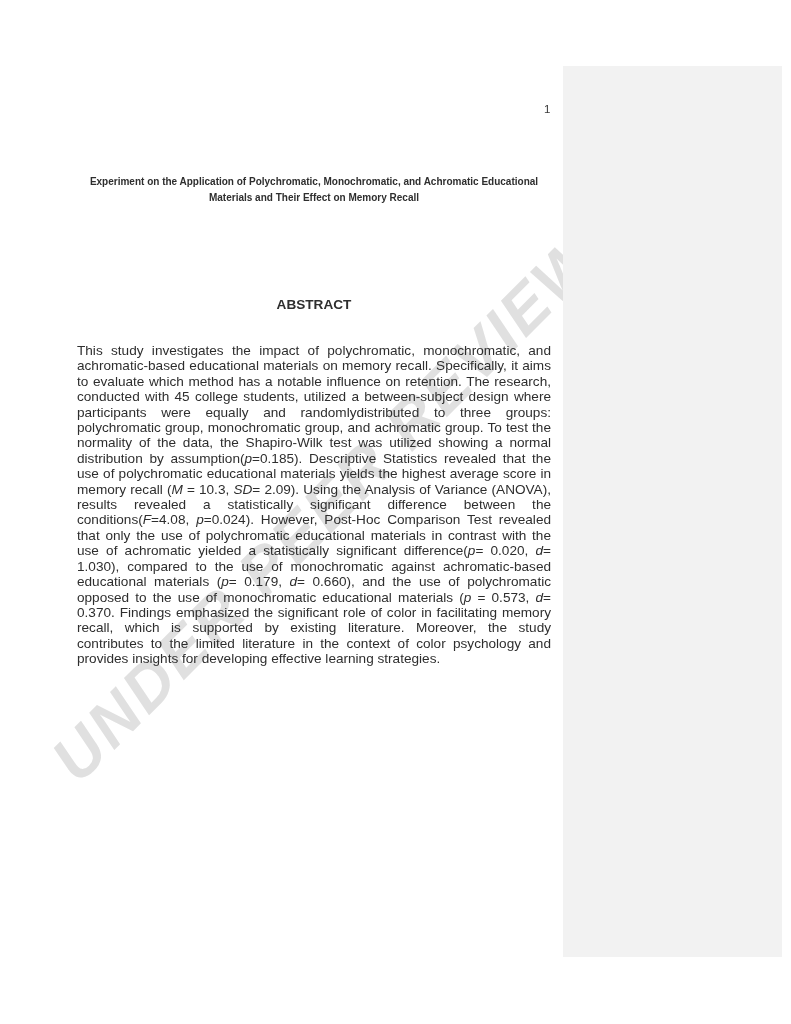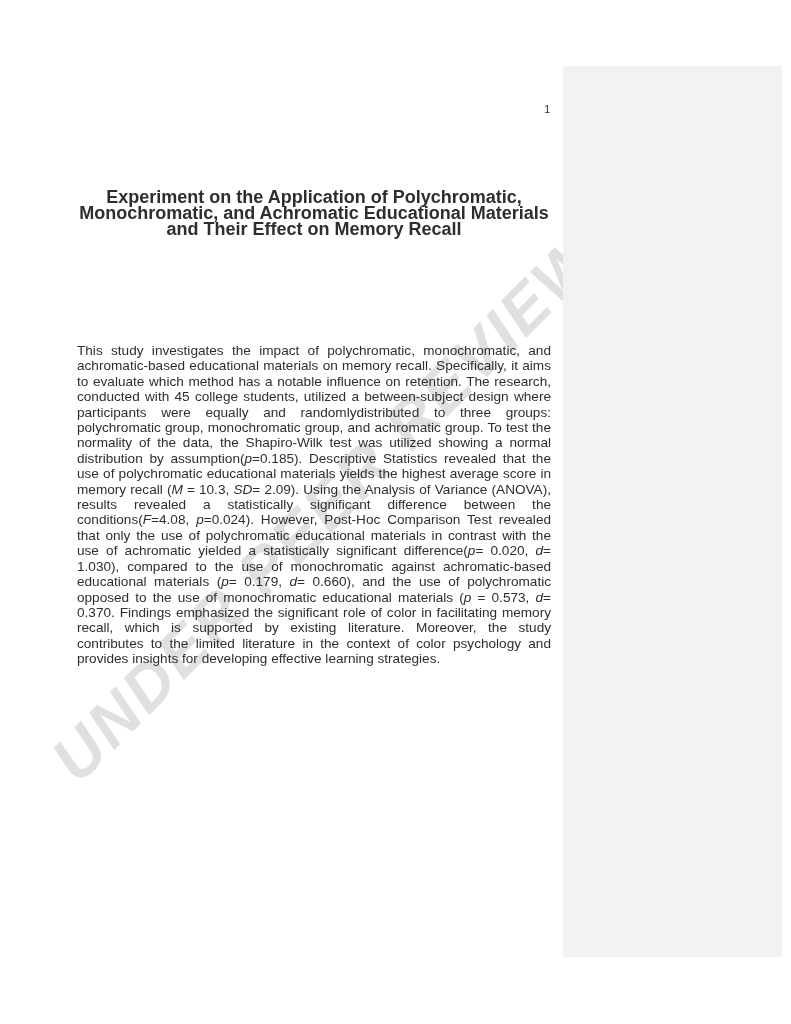--- a/index.html
+++ b/index.html
@@ -43,25 +43,25 @@
     position: absolute;
     left: 544px;
     top: 103px;
     font-size: 11.5px;
     color: #3a3a3a;
     z-index: 4;
   }
   .paper-title {
     position: absolute;
     left: 77px;
-    top: 189px;
+    top: 174px;
     width: 474px;
     text-align: center;
     font-weight: bold;
-    font-size: 18px;
+    font-size: 10px;
     line-height: 16px;
     z-index: 2;
   }
   .abstract-heading {
     position: absolute;
     left: 77px;
     top: 297px;
     width: 474px;
     text-align: center;
     font-weight: bold;
@@ -98,17 +98,18 @@
 <div class="page">
 
   <div class="watermark" style="color: rgb(199, 199, 199);">UNDER PEER REVIEW</div>
 
   <div class="side-panel" style="background-color: rgb(242, 242, 242);"></div>
 
   <div class="page-number">1</div>
 
   <div class="paper-title">Experiment on the Application of Polychromatic, Monochromatic, and Achromatic Educational Materials and Their Effect on Memory Recall</div>
 
+  <div class="abstract-heading">ABSTRACT</div>
 
   <div class="abstract-paragraph"><span>This study investigates the impact of polychromatic, monochromatic, and achromatic-based educational materials on memory recall. Specifically, it aims to evaluate which method has a notable influence on retention. The research, conducted with 45 college students, utilized a between-subject design where participants were equally and randomlydistributed to three groups: polychromatic group, monochromatic group, and achromatic group. To test the normality of the data, the Shapiro-Wilk test was utilized showing a normal distribution by assumption(</span><span class="it">p</span><span>=0.185). Descriptive Statistics revealed that the use of polychromatic educational materials yields the highest average score in memory recall (</span><span class="it">M</span><span> = 10.3, </span><span class="it">SD</span><span>= 2.09). Using the Analysis of Variance (ANOVA), results revealed a statistically significant difference between the conditions(</span><span class="it">F</span><span>=4.08, </span><span class="it">p</span><span>=0.024). However, Post-Hoc Comparison Test revealed that only the use of polychromatic educational materials in contrast with the use of achromatic yielded a statistically significant difference(</span><span class="it">p</span><span>= 0.020, </span><span class="it">d</span><span>= 1.030), compared to the use of monochromatic against achromatic-based educational materials (</span><span class="it">p</span><span>= 0.179, </span><span class="it">d</span><span>= 0.660), and the use of polychromatic opposed to the use of monochromatic educational materials (</span><span class="it">p</span><span> = 0.573, </span><span class="it">d</span><span>= 0.370. Findings emphasized the significant role of color in facilitating memory recall, which is supported by existing literature. Moreover, the study contributes to the limited literature in the context of color psychology and provides insights for developing effective learning strategies.</span></div>
 
 
 </div>
 
 </body></html>

